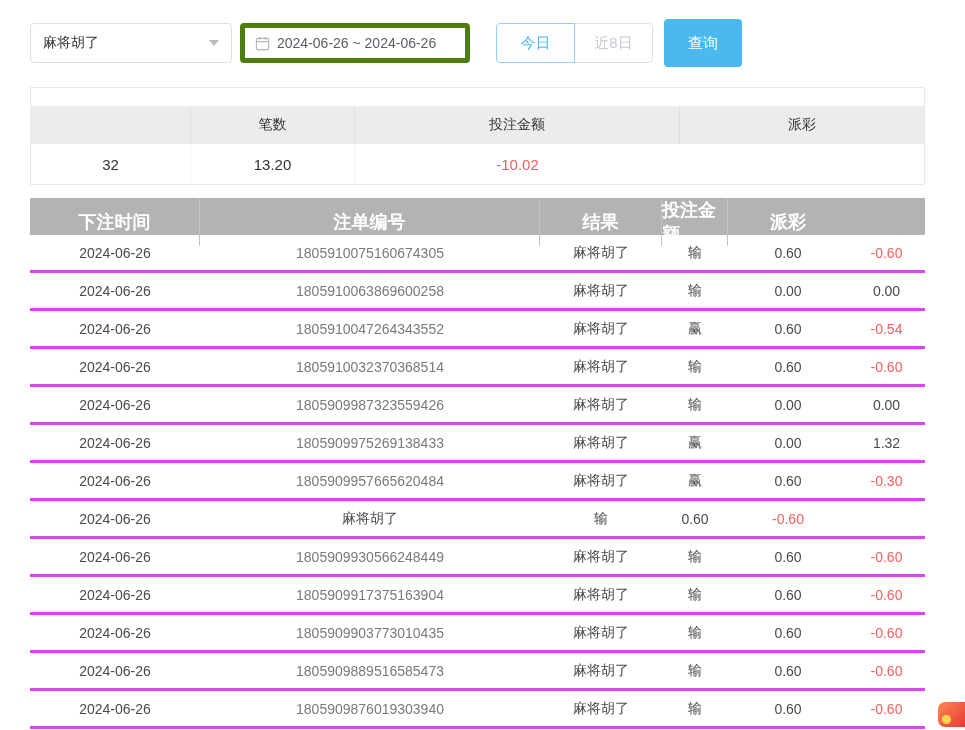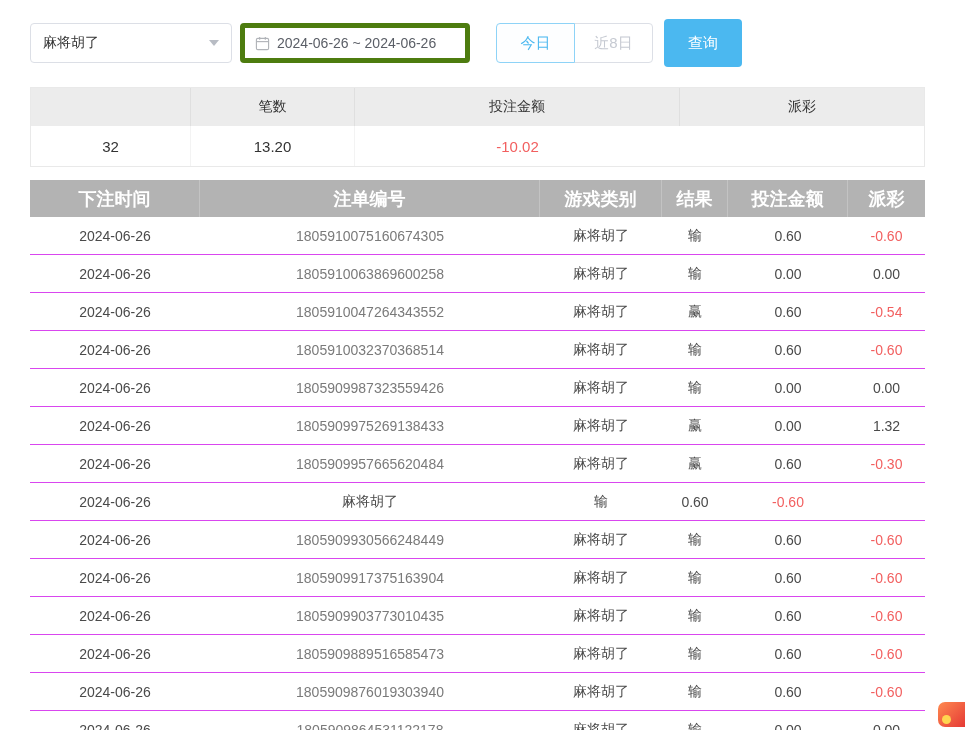--- a/index.html
+++ b/index.html
@@ -45,42 +45,42 @@
   }
   .query-btn {
     width: 78px; height: 48px; margin-left: 11px;
     background: #4bb8f0; color: #fff; border: none; border-radius: 4px;
     font-size: 15px; cursor: pointer; font-family: inherit;
   }
 
   
   .summary { margin-top: 24px; border: 1px solid #e9e9e9; }
   .sheader, .sbody { display: grid; grid-template-columns: 160px 164px 325px 244px; }
-  .sheader { background: #ececec; height: 38px; }
+  .sheader { background: #ececec; height: 38px; margin-top: 18px; }
   .scell {
     display: flex; align-items: center; justify-content: center;
     font-size: 14px; color: #333;
   }
   .sheader .scell { border-right: 1px solid #dfdfdf; }
   .sheader .scell:last-child { border-right: none; }
   .sbody { background: #fff; height: 40px; }
   .sbody .scell { font-size: 15px; border-right: 1px solid #f3f3f3; }
   .sbody .scell:last-child { border-right: none; }
 
   
   .records { margin-top: 13px; }
   .thead, .trow { display: grid; grid-template-columns: 170px 340px 122px 66px 120px 77px; }
   .thead { background: #b3b3b3; height: 37px; }
   .hcell {
     color: #fff; font-weight: bold; font-size: 18px;
     display: flex; align-items: center; justify-content: center;
     border-right: 1px solid #c3c3c3;
   }
   .hcell:last-child { border-right: none; }
-  .trow { height: 38px; border-bottom: 1px solid #d946ef; background: #fff; }
+  .trow { height: 38px; border-bottom: 3px solid #d946ef; background: #fff; }
   .tcell {
     display: flex; align-items: center; justify-content: center;
     font-size: 14px; color: #4a4a4a;
   }
   .tcell.id { color: #7a7a7a; }
   .neg { color: #f25f5f; }
 
   
   .float-icon {
     position: fixed; right: 0; bottom: 3px; width: 27px; height: 25px;
@@ -133,21 +133,20 @@
       <div class="scell">32</div>
       <div class="scell">13.20</div>
       <div class="scell neg">-10.02</div>
     </div>
   </div>
 
   <div class="records">
     <div class="thead">
       <div class="hcell">下注时间</div>
       <div class="hcell">注单编号</div>
-      <div class="hcell">游戏类别</div>
       <div class="hcell">结果</div>
       <div class="hcell">投注金额</div>
       <div class="hcell">派彩</div>
     </div>
 
     <div class="tbody">
 
         <div class="trow">
           <div class="tcell">2024-06-26</div>
           <div class="tcell id">1805910075160674305</div>

